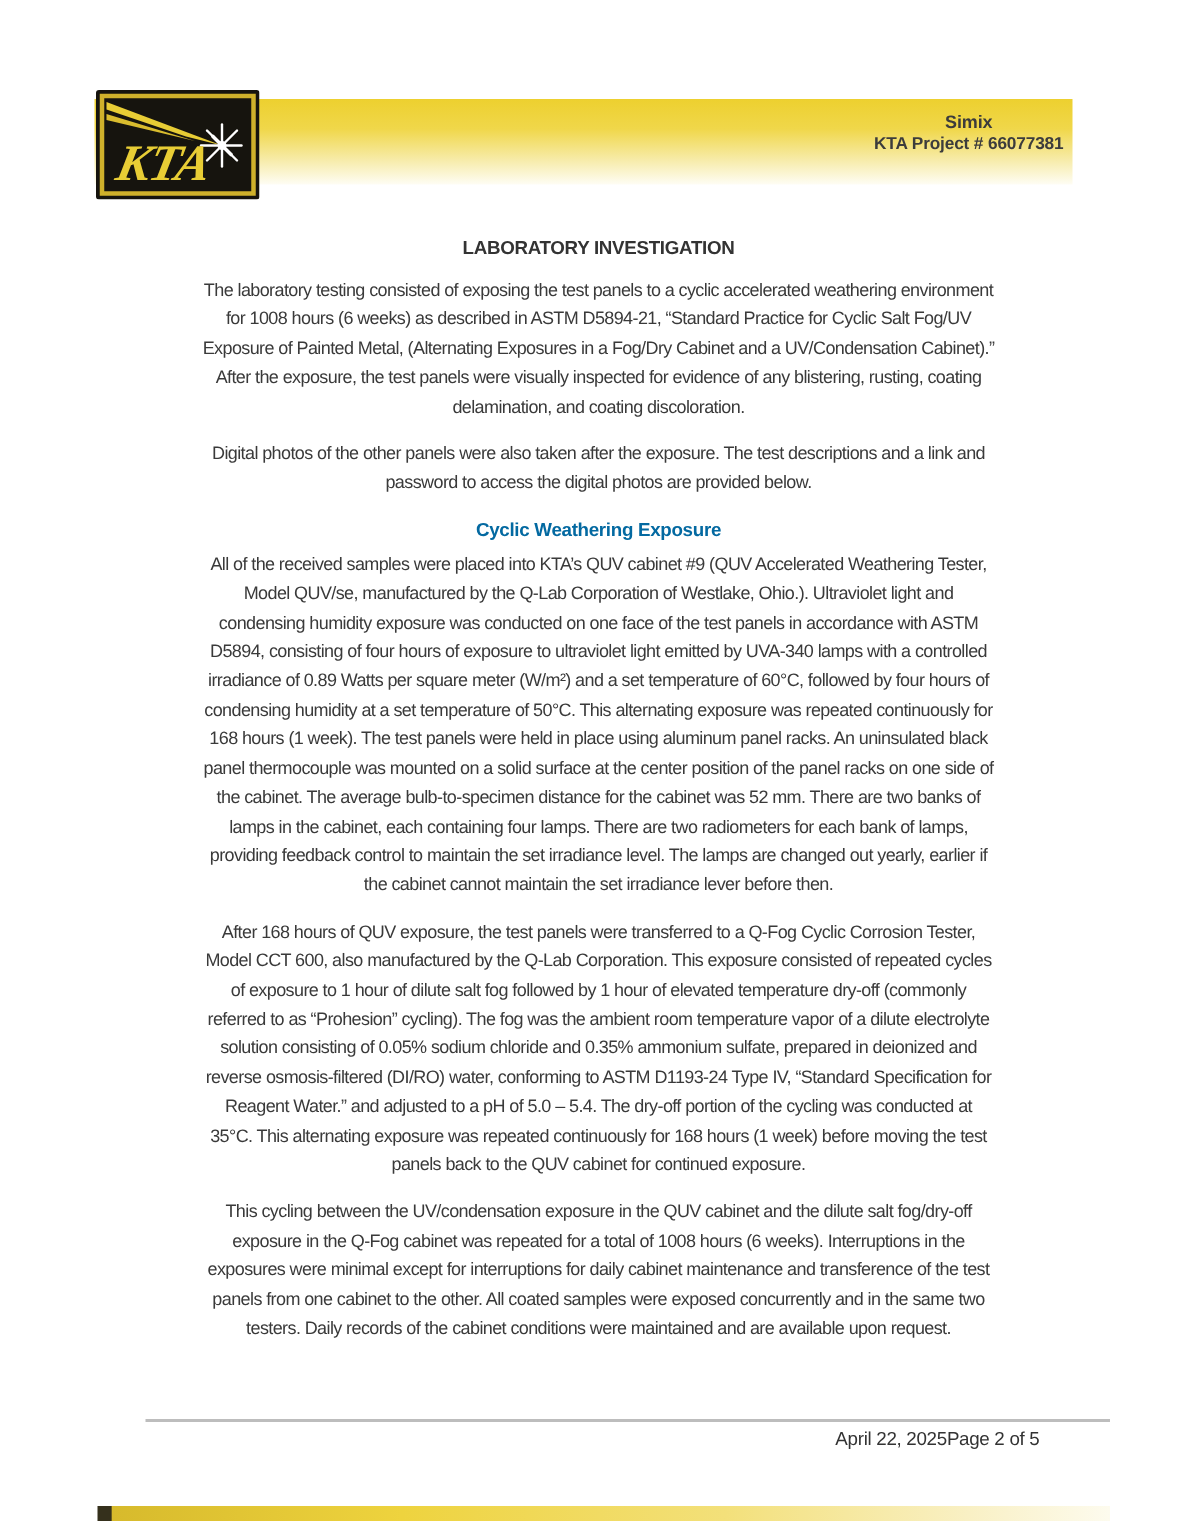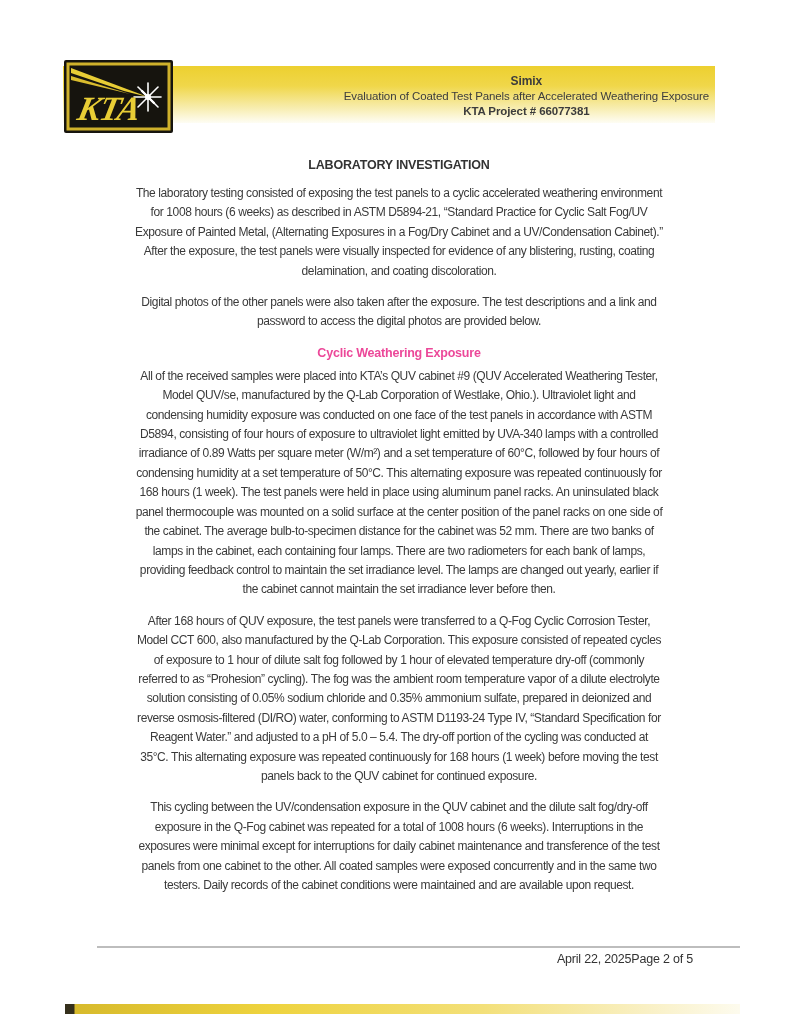--- a/index.html
+++ b/index.html
@@ -55,21 +55,21 @@
     line-height: 19px;
     font-weight: bold;
     color: #333333;
     letter-spacing: -0.2px;
     margin: 0 0 9px 0;
   }
   .content h2 {
     font-size: 12.5px;
     line-height: 19px;
     font-weight: bold;
-    color: #ec4899;
+    color: #0369a1;
     letter-spacing: -0.2px;
     margin: 0 0 4px 0;
   }
   .content p {
     white-space: pre-line;
     margin: 0 0 12px 0;
   }
 
   
   .footer-rule {
@@ -117,21 +117,20 @@
         <line x1="94" y1="27" x2="74" y2="47"></line>
         <line x1="78" y1="31" x2="90" y2="43" stroke-width="2.4"></line>
         <circle cx="84" cy="37" r="3" fill="#ffffff" stroke="none"></circle>
       </g>
       <text x="0" y="0" transform="translate(12,60) skewX(-12)" font-family="'Liberation Serif', serif" font-weight="bold" font-style="italic" font-size="34" letter-spacing="-1" fill="#e8cd35">KTA</text>
     </svg>
   </div>
 
   <div class="header-meta">
     <div class="client">Simix</div>
-    <div class="title">Evaluation of Coated Test Panels after Accelerated Weathering Exposure</div>
     <div class="project">KTA Project # 66077381</div>
   </div>
 
   <div class="content">
     <h1>LABORATORY INVESTIGATION</h1>
     <p>The laboratory testing consisted of exposing the test panels to a cyclic accelerated weathering environment
 for 1008 hours (6 weeks) as described in ASTM D5894-21, “Standard Practice for Cyclic Salt Fog/UV
 Exposure of Painted Metal, (Alternating Exposures in a Fog/Dry Cabinet and a UV/Condensation Cabinet).”
 After the exposure, the test panels were visually inspected for evidence of any blistering, rusting, coating
 delamination, and coating discoloration.</p>

